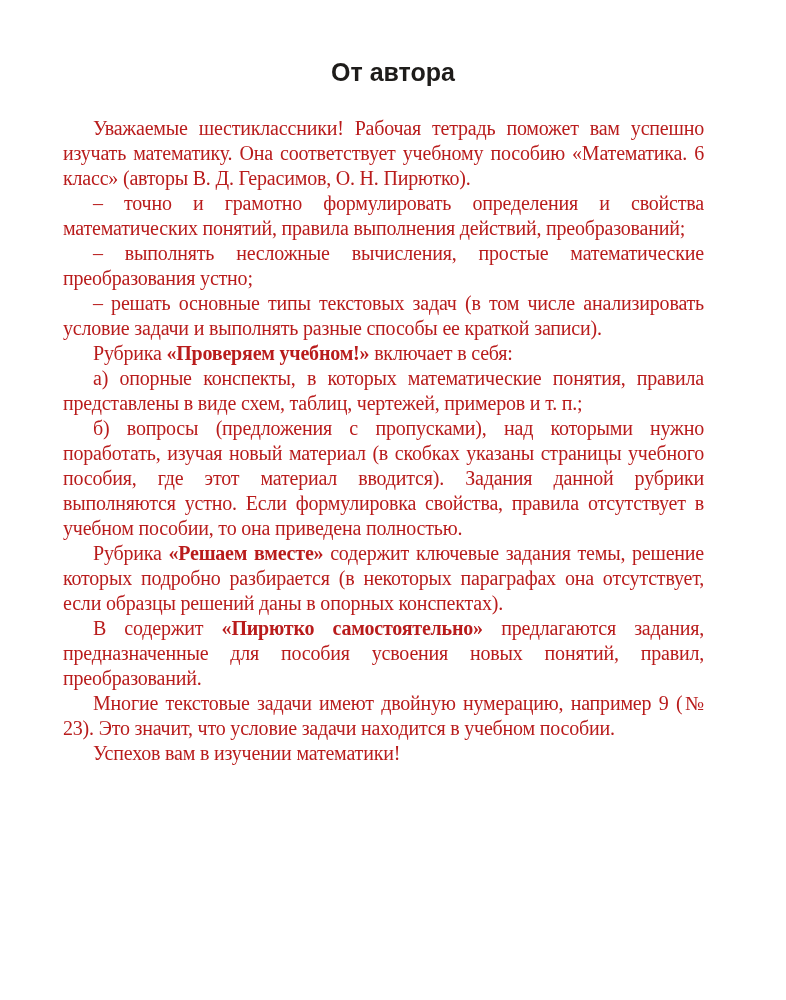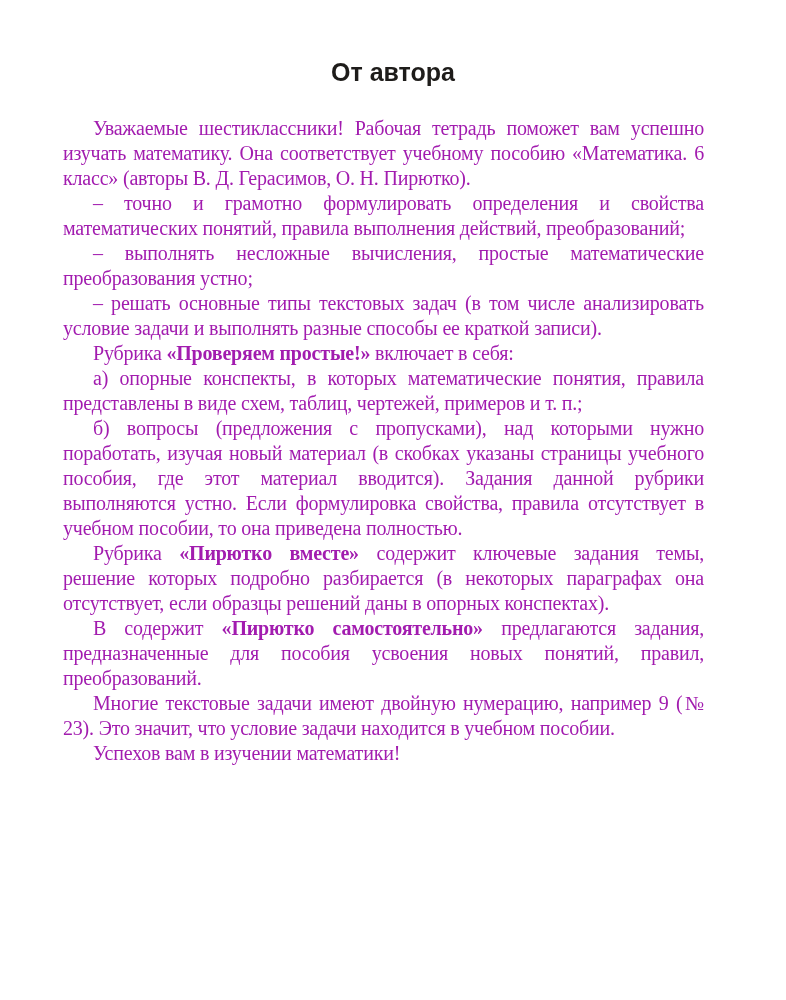--- a/index.html
+++ b/index.html
@@ -27,21 +27,21 @@
     color: #1e1c1a;
   }
   .body-text {
     position: absolute;
     top: 116px;
     left: 63px;
     width: 641px;
     font-family: "Liberation Serif", serif;
     font-size: 20px;
     line-height: 25px;
-    color: #a21caf;
+    color: #b91c1c;
     text-align: justify;
     hyphens: auto;
     letter-spacing: -0.2px;
   }
   .para {
     margin: 0;
     text-indent: 30px;
   }
   .bold {
     font-weight: bold;
@@ -69,24 +69,24 @@
 </head>
 <body>
 
 <div class="page">
   <h1 class="title">От автора</h1>
   <div class="body-text" id="paragraphs">
       <p class="para"><span>Уважаемые шестиклассники! Рабочая тетрадь поможет вам успешно изучать математику. Она соответствует учебному пособию «Математика. 6 класс» (авторы В. Д. Герасимов, О. Н. Пирютко).</span></p>
       <p class="para"><span>– точно и грамотно формулировать определения и свойства математических понятий, правила выполнения действий, преобразований;</span></p>
       <p class="para"><span>– выполнять несложные вычисления, простые математические преобразования устно;</span></p>
       <p class="para"><span>– решать основные типы текстовых задач (в том числе анализировать условие задачи и выполнять разные способы ее краткой записи).</span></p>
-      <p class="para"><span>Рубрика </span><span class="bold">«Проверяем простые!»</span><span> включает в себя:</span></p>
+      <p class="para"><span>Рубрика </span><span class="bold">«Проверяем учебном!»</span><span> включает в себя:</span></p>
       <p class="para"><span>а) опорные конспекты, в которых математические понятия, правила представлены в виде схем, таблиц, чертежей, примеров и т. п.;</span></p>
       <p class="para"><span>б) вопросы (предложения с пропусками), над которыми нужно поработать, изучая новый материал (в скобках указаны страницы учебного пособия, где этот материал вводится). Задания данной рубрики выполняются устно. Если формулировка свойства, правила отсутствует в учебном пособии, то она приведена полностью.</span></p>
-      <p class="para"><span>Рубрика </span><span class="bold">«Пирютко вместе»</span><span> содержит ключевые задания темы, решение которых подробно разбирается (в некоторых параграфах она отсутствует, если образцы решений даны в опорных конспектах).</span></p>
+      <p class="para"><span>Рубрика </span><span class="bold">«Решаем вместе»</span><span> содержит ключевые задания темы, решение которых подробно разбирается (в некоторых параграфах она отсутствует, если образцы решений даны в опорных конспектах).</span></p>
       <p class="para"><span>В содержит </span><span class="bold">«Пирютко самостоятельно»</span><span> предлагаются задания, предназначенные для пособия усвоения новых понятий, правил, преобразований.</span></p>
       <p class="para"><span>Многие текстовые задачи имеют двойную нумерацию, например 9 (№ 23). Это значит, что условие задачи находится в учебном пособии.</span></p>
       <p class="para"><span>Успехов вам в изучении математики!</span></p>
     </div>
   <div class="footer">
     <span class="page-bar"></span>
     <span class="page-num">3</span>
   </div>
 </div>
 

